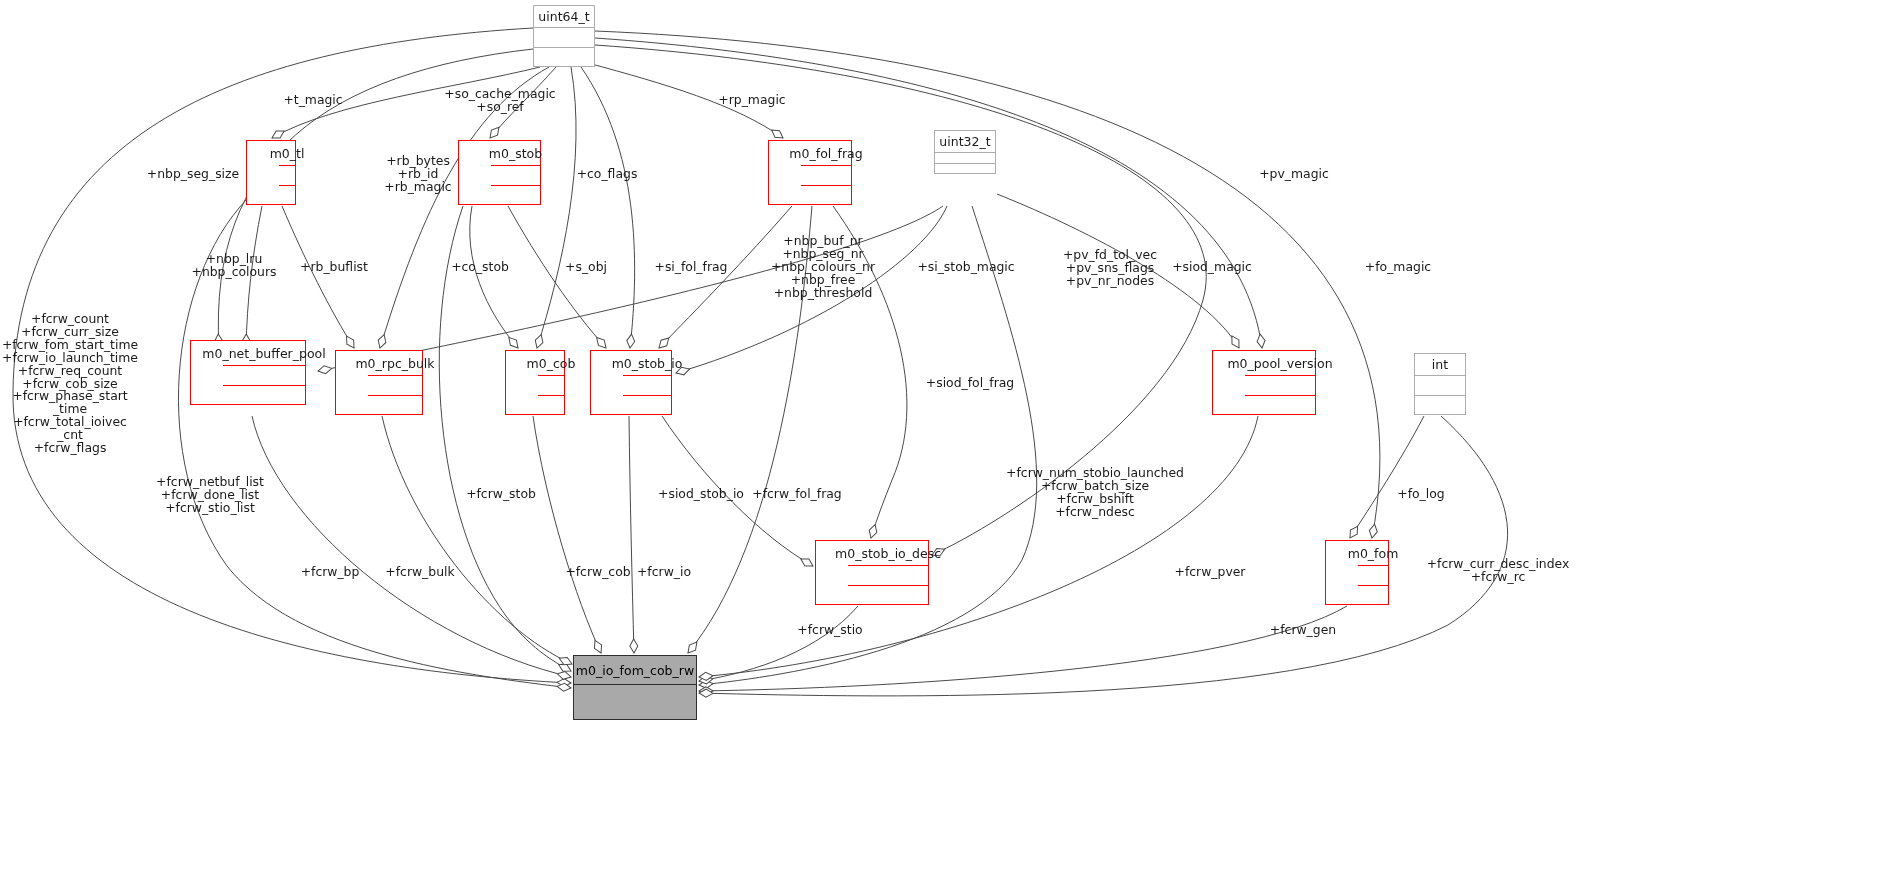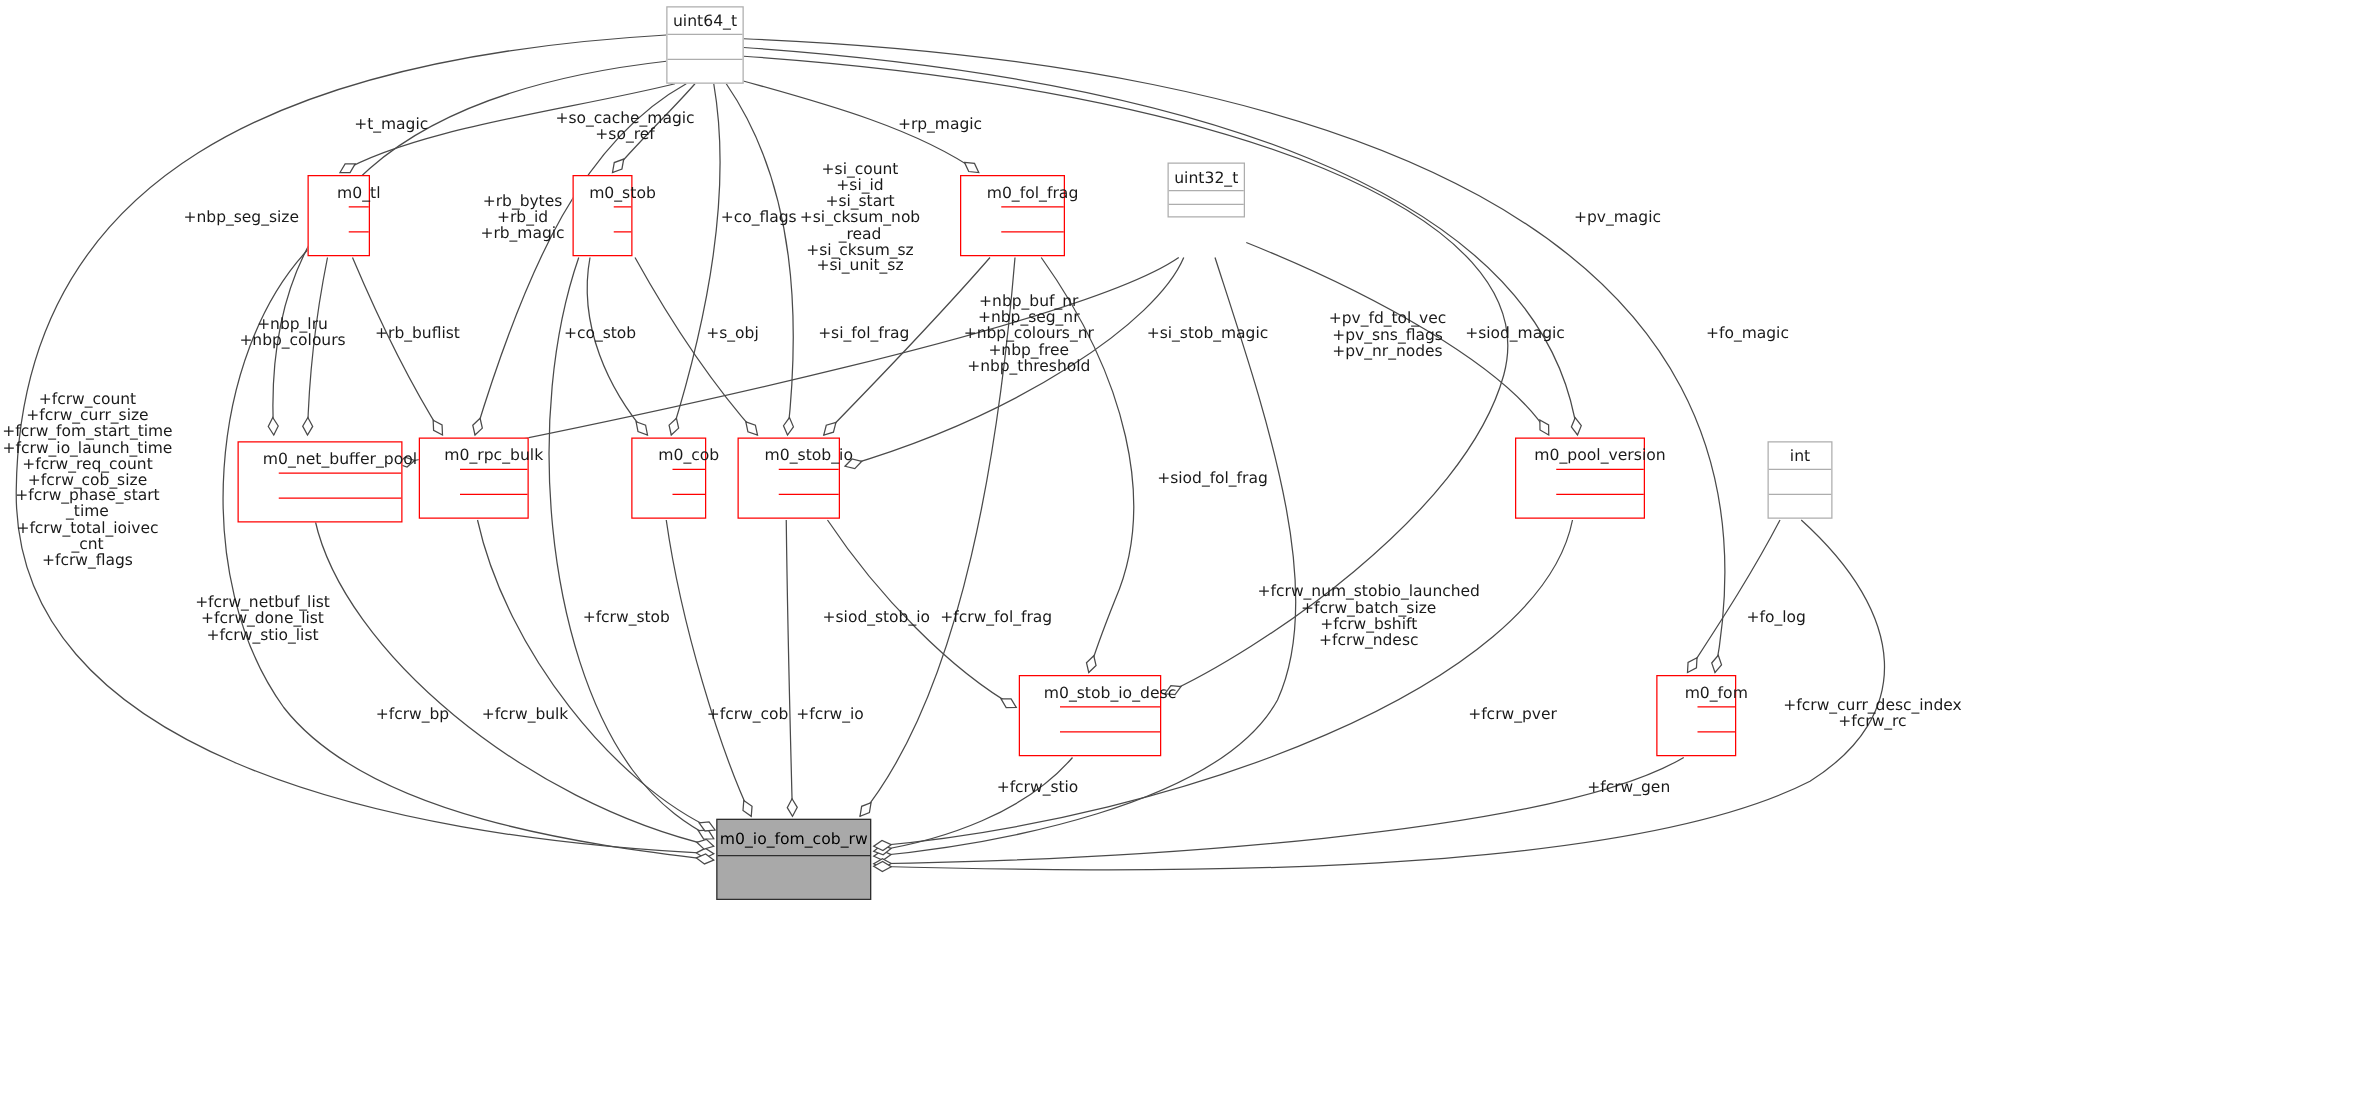--- a/index.html
+++ b/index.html
@@ -75,39 +75,39 @@
     <div class="sec"></div>
     <div class="sec"></div>
   </div>
 
   <div class="node red" style="left:246px;top:140px;width:50px;height:65px">
     <div class="title">m0_tl</div>
     <div class="sec"></div>
     <div class="sec"></div>
   </div>
 
-  <div class="node red" style="left:458px;top:140px;width:48px;height:65px">
+  <div class="node red" style="left:458px;top:140px;width:83px;height:65px">
     <div class="title">m0_stob</div>
     <div class="sec"></div>
     <div class="sec"></div>
   </div>
 
   <div class="node red" style="left:768px;top:140px;width:84px;height:65px">
     <div class="title">m0_fol_frag</div>
     <div class="sec"></div>
     <div class="sec"></div>
   </div>
 
   <div class="node plain" style="left:934px;top:130px;width:62px;height:44px">
     <div class="title">uint32_t</div>
     <div class="sec"></div>
     <div class="sec"></div>
   </div>
 
-  <div class="node red" style="left:190px;top:353px;width:132px;height:65px">
+  <div class="node red" style="left:190px;top:340px;width:116px;height:65px">
     <div class="title">m0_net_buffer_pool</div>
     <div class="sec"></div>
     <div class="sec"></div>
   </div>
 
   <div class="node red" style="left:335px;top:350px;width:88px;height:65px">
     <div class="title">m0_rpc_bulk</div>
     <div class="sec"></div>
     <div class="sec"></div>
   </div>
@@ -155,27 +155,20 @@
 
   <div class="elabel" style="left:313px;top:100px">+t_magic</div>
   <div class="elabel" style="left:500px;top:101px">+so_cache_magic
 +so_ref</div>
   <div class="elabel" style="left:752px;top:100px">+rp_magic</div>
   <div class="elabel" style="left:193px;top:174px">+nbp_seg_size</div>
   <div class="elabel" style="left:418px;top:174px">+rb_bytes
 +rb_id
 +rb_magic</div>
   <div class="elabel" style="left:607px;top:174px">+co_flags</div>
-  <div class="elabel" style="left:688px;top:174px">+si_count
-+si_id
-+si_start
-+si_cksum_nob
-_read
-+si_cksum_sz
-+si_unit_sz</div>
   <div class="elabel" style="left:1294px;top:174px">+pv_magic</div>
   <div class="elabel" style="left:234px;top:266px">+nbp_lru
 +nbp_colours</div>
   <div class="elabel" style="left:334px;top:267px">+rb_buflist</div>
   <div class="elabel" style="left:480px;top:267px">+co_stob</div>
   <div class="elabel" style="left:586px;top:267px">+s_obj</div>
   <div class="elabel" style="left:691px;top:267px">+si_fol_frag</div>
   <div class="elabel" style="left:823px;top:267px">+nbp_buf_nr
 +nbp_seg_nr
 +nbp_colours_nr

